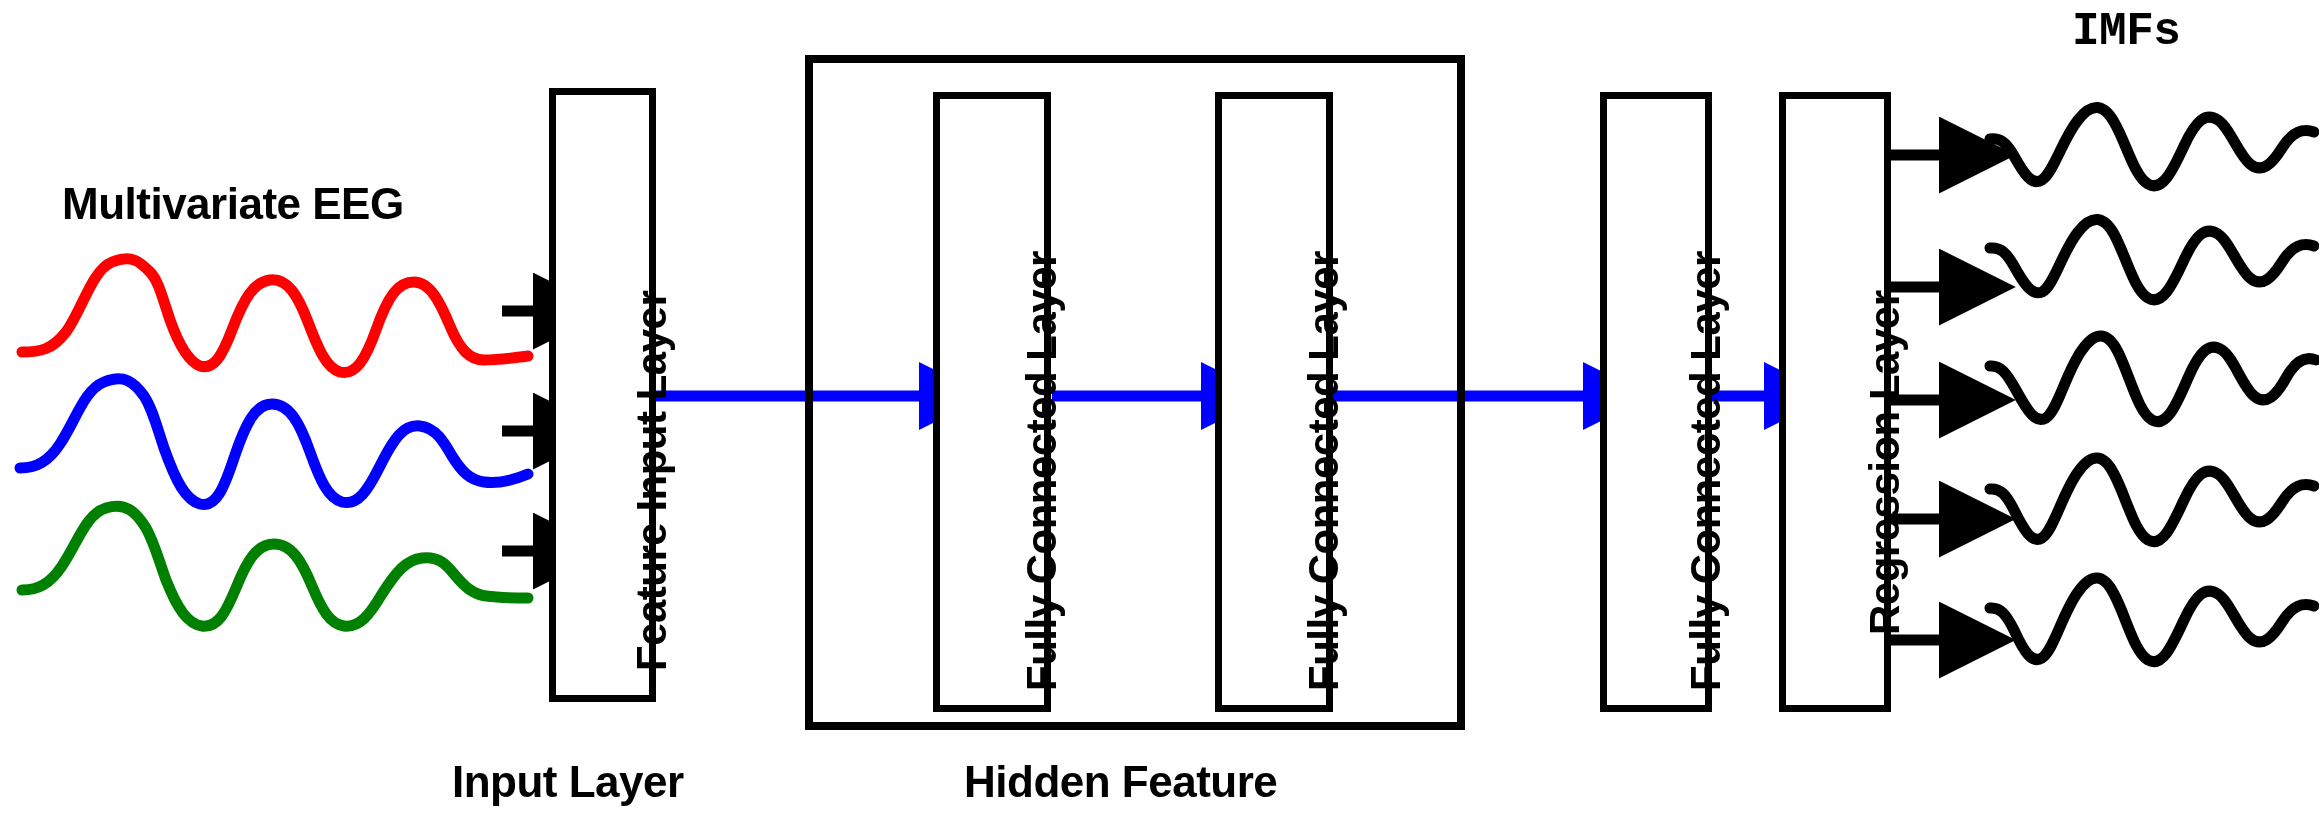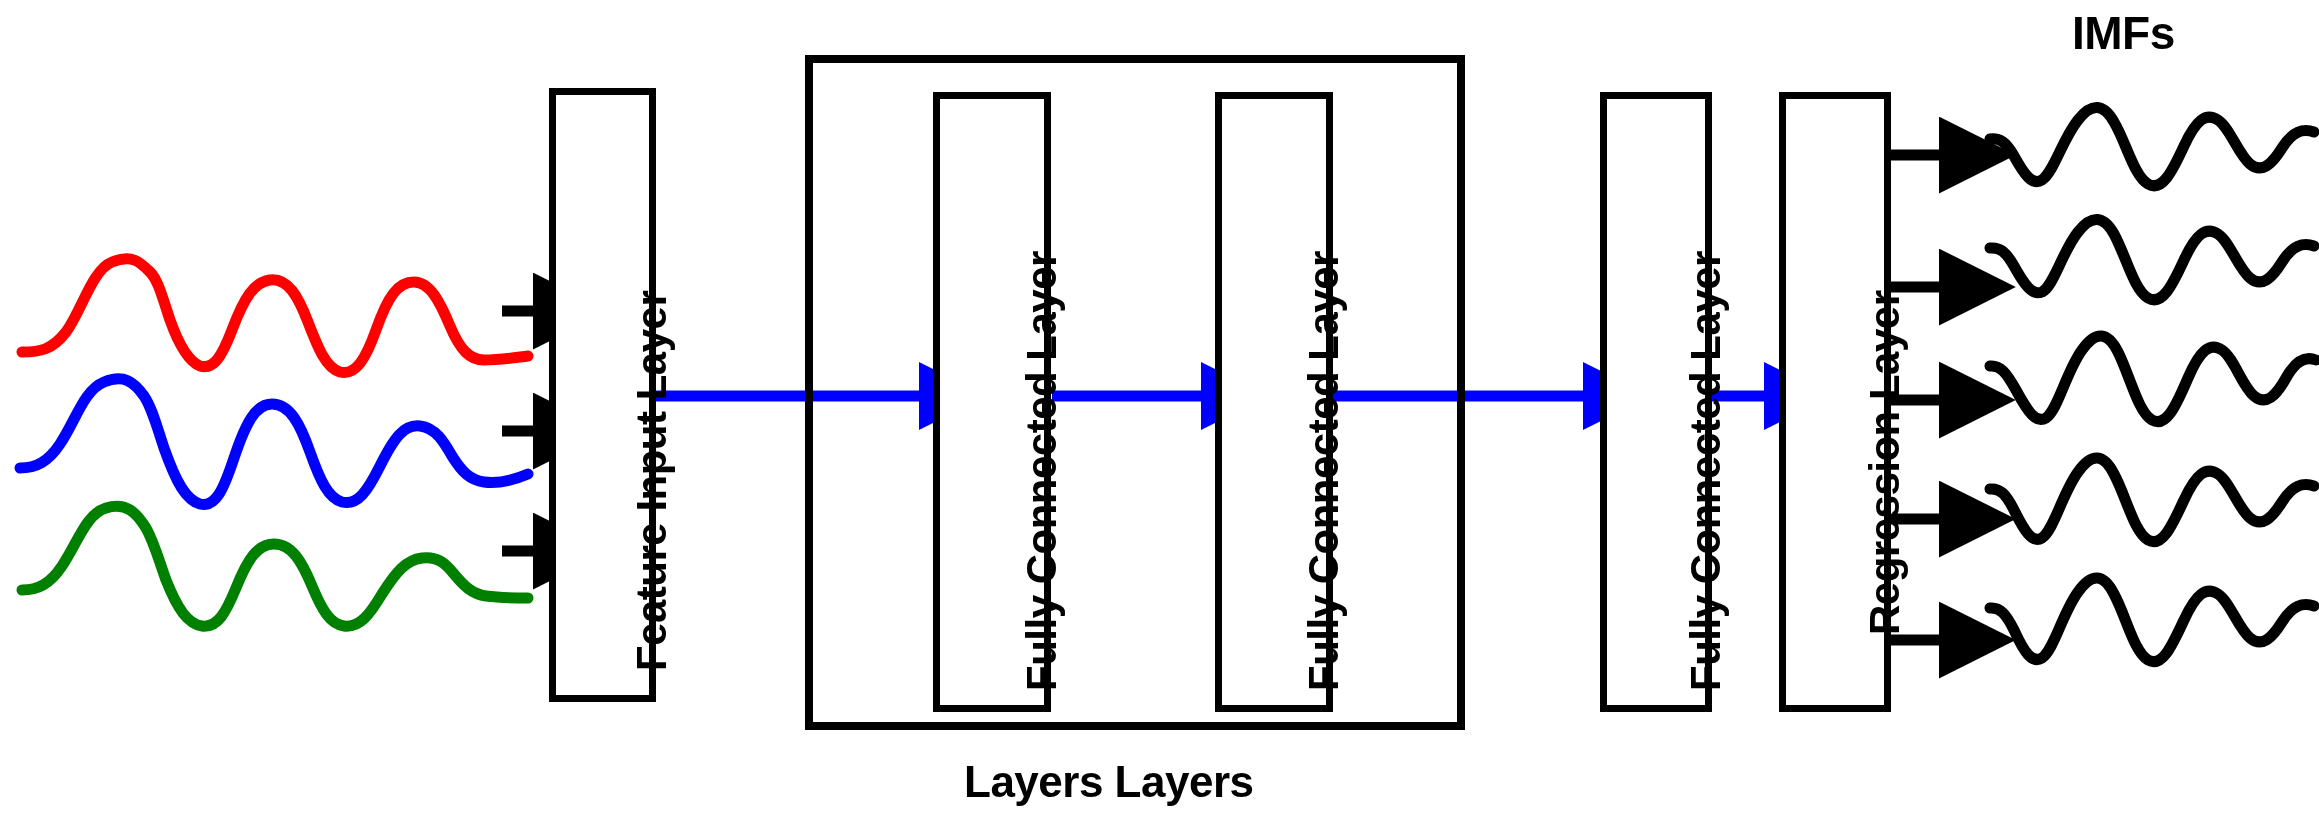--- a/index.html
+++ b/index.html
@@ -45,21 +45,21 @@
     box-sizing:border-box;
   }
   .groupbox{
     position:absolute;
     background:transparent;
     border:8px solid #000000;
     box-sizing:border-box;
   }
   
   .t-multivariate{ font-size:44px; }
-  .t-imfs{ font-size:46px; }
+  .t-imfs{ font-size:46px;font-family:Liberation Mono, monospace; }
   .t-bottom{ font-size:44px; }
   .t-vert{ font-size:42px; }
 </style>
 </head>
 <body>
 
 <div id="canvas">
 
   <svg class="svg-layer" viewBox="0 0 2319 838">
     <defs>
@@ -160,20 +160,22 @@
   </div>
 
   <div class="box" style="left:1600px; top:92px; width:112px; height:620px;">
     <span class="vlabel t-vert" style="left:75px; top:592px;">Fully Connected Layer</span>
   </div>
 
   <div class="box" style="left:1779px; top:92px; width:112px; height:620px;">
     <span class="vlabel t-vert" style="left:75px; top:536px;">Regression Layer</span>
   </div>
 
+  <div class="hlabel t-multivariate" style="left:62px; top:179px;">Multivariate EEG</div>
 
   <div class="hlabel t-imfs" style="left:2072px; top:6px;">IMFs</div>
 
+  <div class="hlabel t-bottom" style="left:452px; top:757px;">Input Layer</div>
 
-  <div class="hlabel t-bottom" style="left:964px; top:757px;">Layers Layers</div>
+  <div class="hlabel t-bottom" style="left:964px; top:757px;">Hidden Feature</div>
 
 
 </div>
 
 </body></html>

